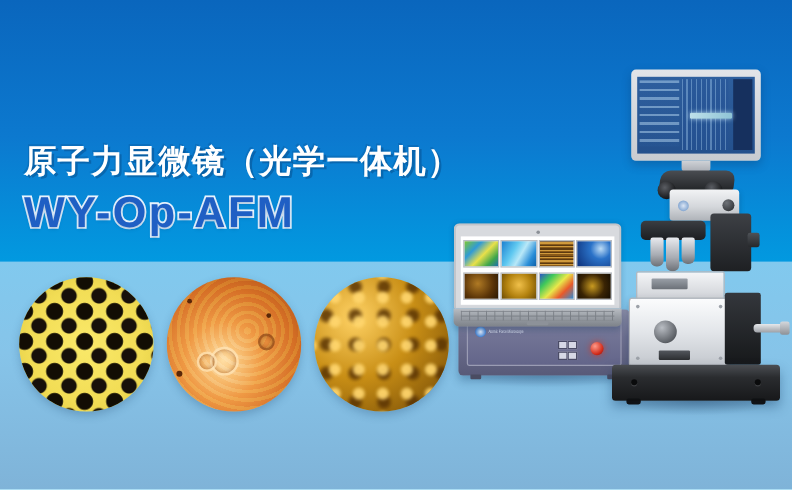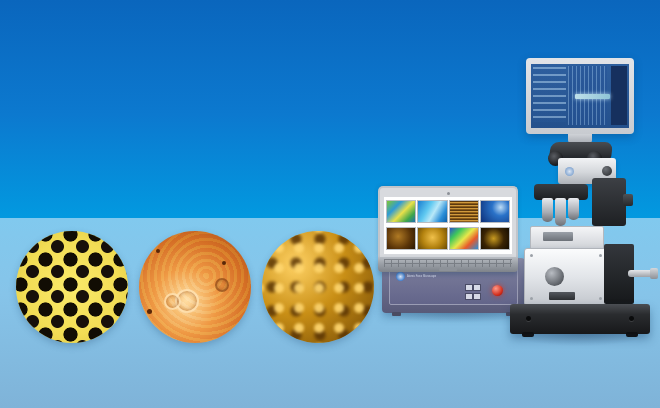--- a/index.html
+++ b/index.html
@@ -201,20 +201,22 @@
       background:radial-gradient(ellipse at 50% 0%, rgba(30,60,95,.22) 0%, rgba(30,60,95,0) 72%);}
 </style>
 </head>
 <body>
 
 <div class="stage">
 
   <div class="floor"></div>
 
   <div class="headline">
+    <div class="h-cn">原子力显微镜（光学一体机）</div>
+    <div class="h-model">WY-Op-AFM</div>
   </div>
 
   <div class="samples">
     <div class="sample s1">
       <div class="dots"></div>
       <div class="dots2"></div>
     </div>
     <div class="sample s2">
       <div class="wave"></div>
       <div class="ring r1"></div>

